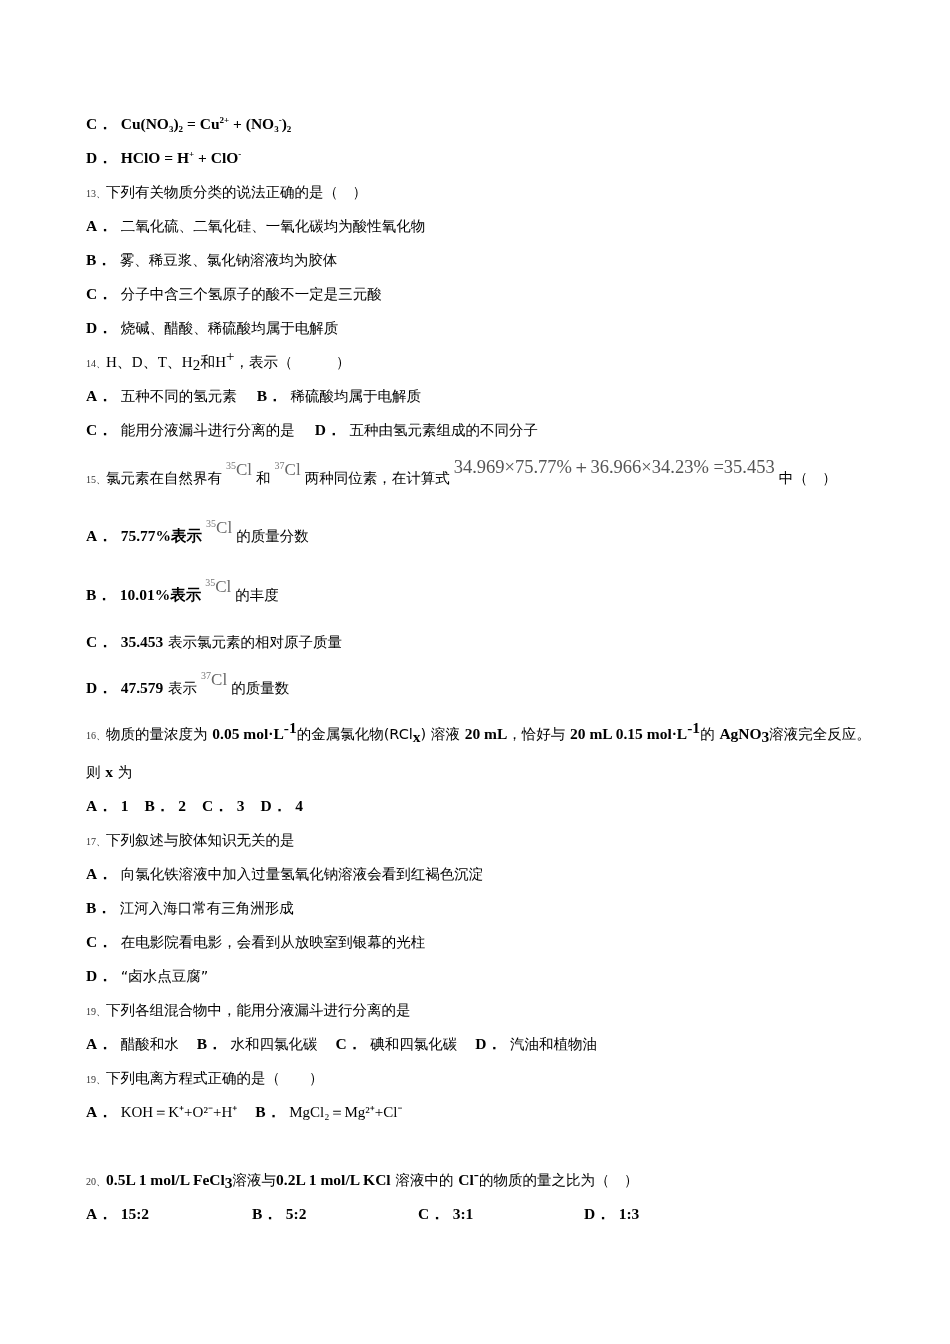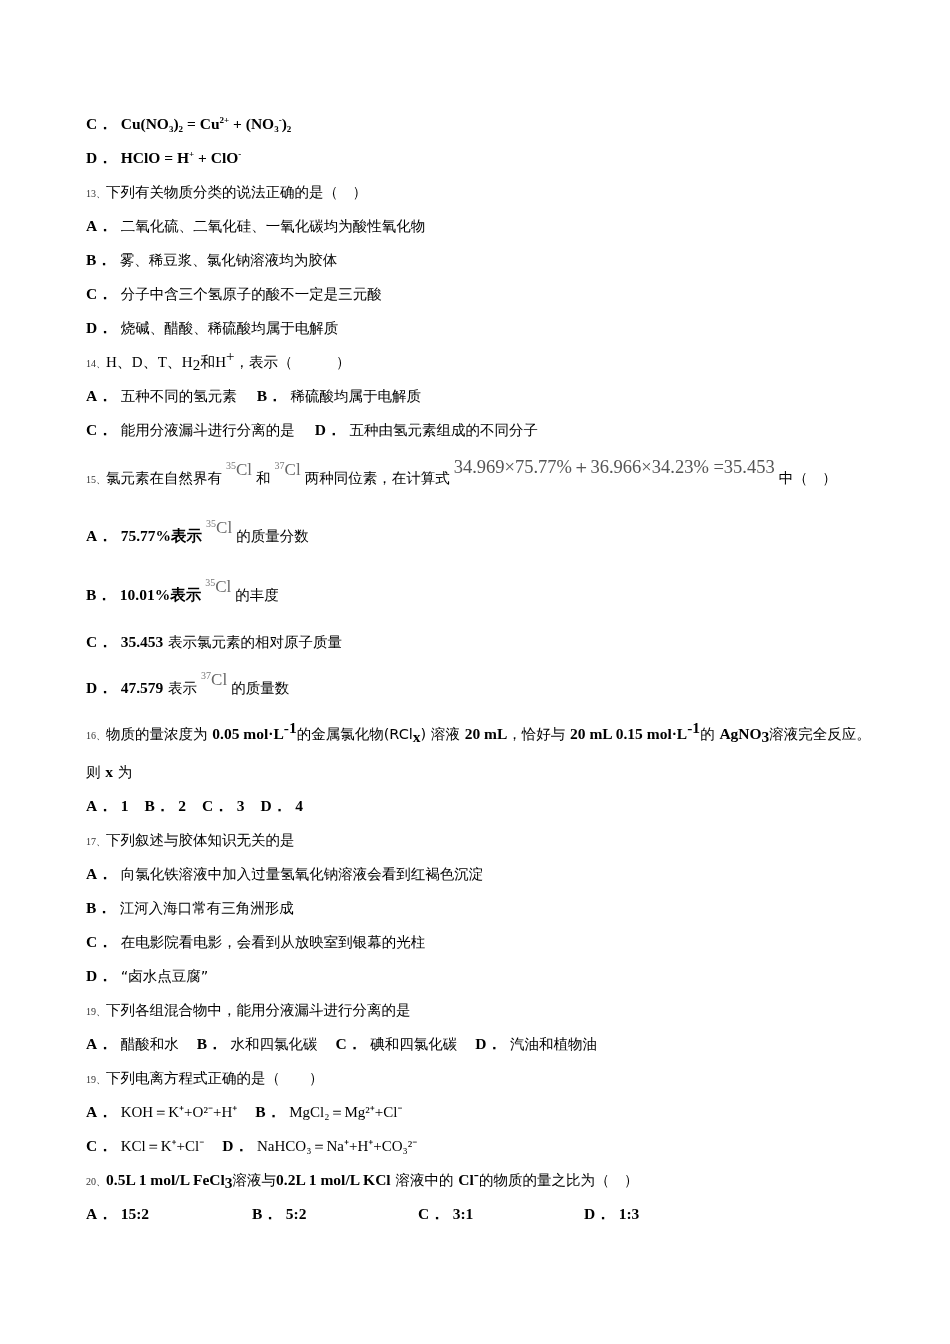--- a/index.html
+++ b/index.html
@@ -106,23 +106,20 @@
   <div class="line" style="top:1022px">
     <span class="lbl">A．</span><span class="cjk">醋酸和水</span><span class="gap" style="width:18px"></span><span class="lbl">B．</span><span class="cjk">水和四氯化碳</span><span class="gap" style="width:18px"></span><span class="lbl">C．</span><span class="cjk">碘和四氯化碳</span><span class="gap" style="width:18px"></span><span class="lbl">D．</span><span class="cjk">汽油和植物油</span>
   </div>
 
   <div class="line" style="top:1056px">
     <span class="num">19、</span><span class="cjk">下列电离方程式正确的是（　　）</span>
   </div>
   <div class="line" style="top:1090px">
     <span class="lbl">A．</span><span class="mono">KOH＝K⁺+O²⁻+H⁺</span><span class="gap" style="width:18px"></span><span class="lbl">B．</span><span class="mono">MgCl₂＝Mg²⁺+Cl⁻</span>
   </div>
-  <div class="line" style="top:1124px">
-    <span class="lbl">C．</span><span class="mono">KCl＝K⁺+Cl⁻</span><span class="gap" style="width:18px"></span><span class="lbl">D．</span><span class="mono">NaHCO₃＝Na⁺+H⁺+CO₃²⁻</span>
-  </div>
 
   <div class="line" style="top:1158px">
     <span class="num">20、</span><span class="b">0.5L 1 mol/L FeCl</span><sub class="b">3</sub><span class="cjk">溶液与</span><span class="b">0.2L 1 mol/L KCl</span> <span class="cjk">溶液中的</span> <span class="b">Cl</span><sup class="b">-</sup><span class="cjk">的物质的量之比为（　）</span>
   </div>
   <div class="line" style="top:1192px">
     <span class="col" style="width:166px"><span class="lbl">A．</span><span class="b">15:2</span></span><span class="col" style="width:166px"><span class="lbl">B．</span><span class="b">5:2</span></span><span class="col" style="width:166px"><span class="lbl">C．</span><span class="b">3:1</span></span><span class="col"><span class="lbl">D．</span><span class="b">1:3</span></span>
   </div>
 
 </div>
 

